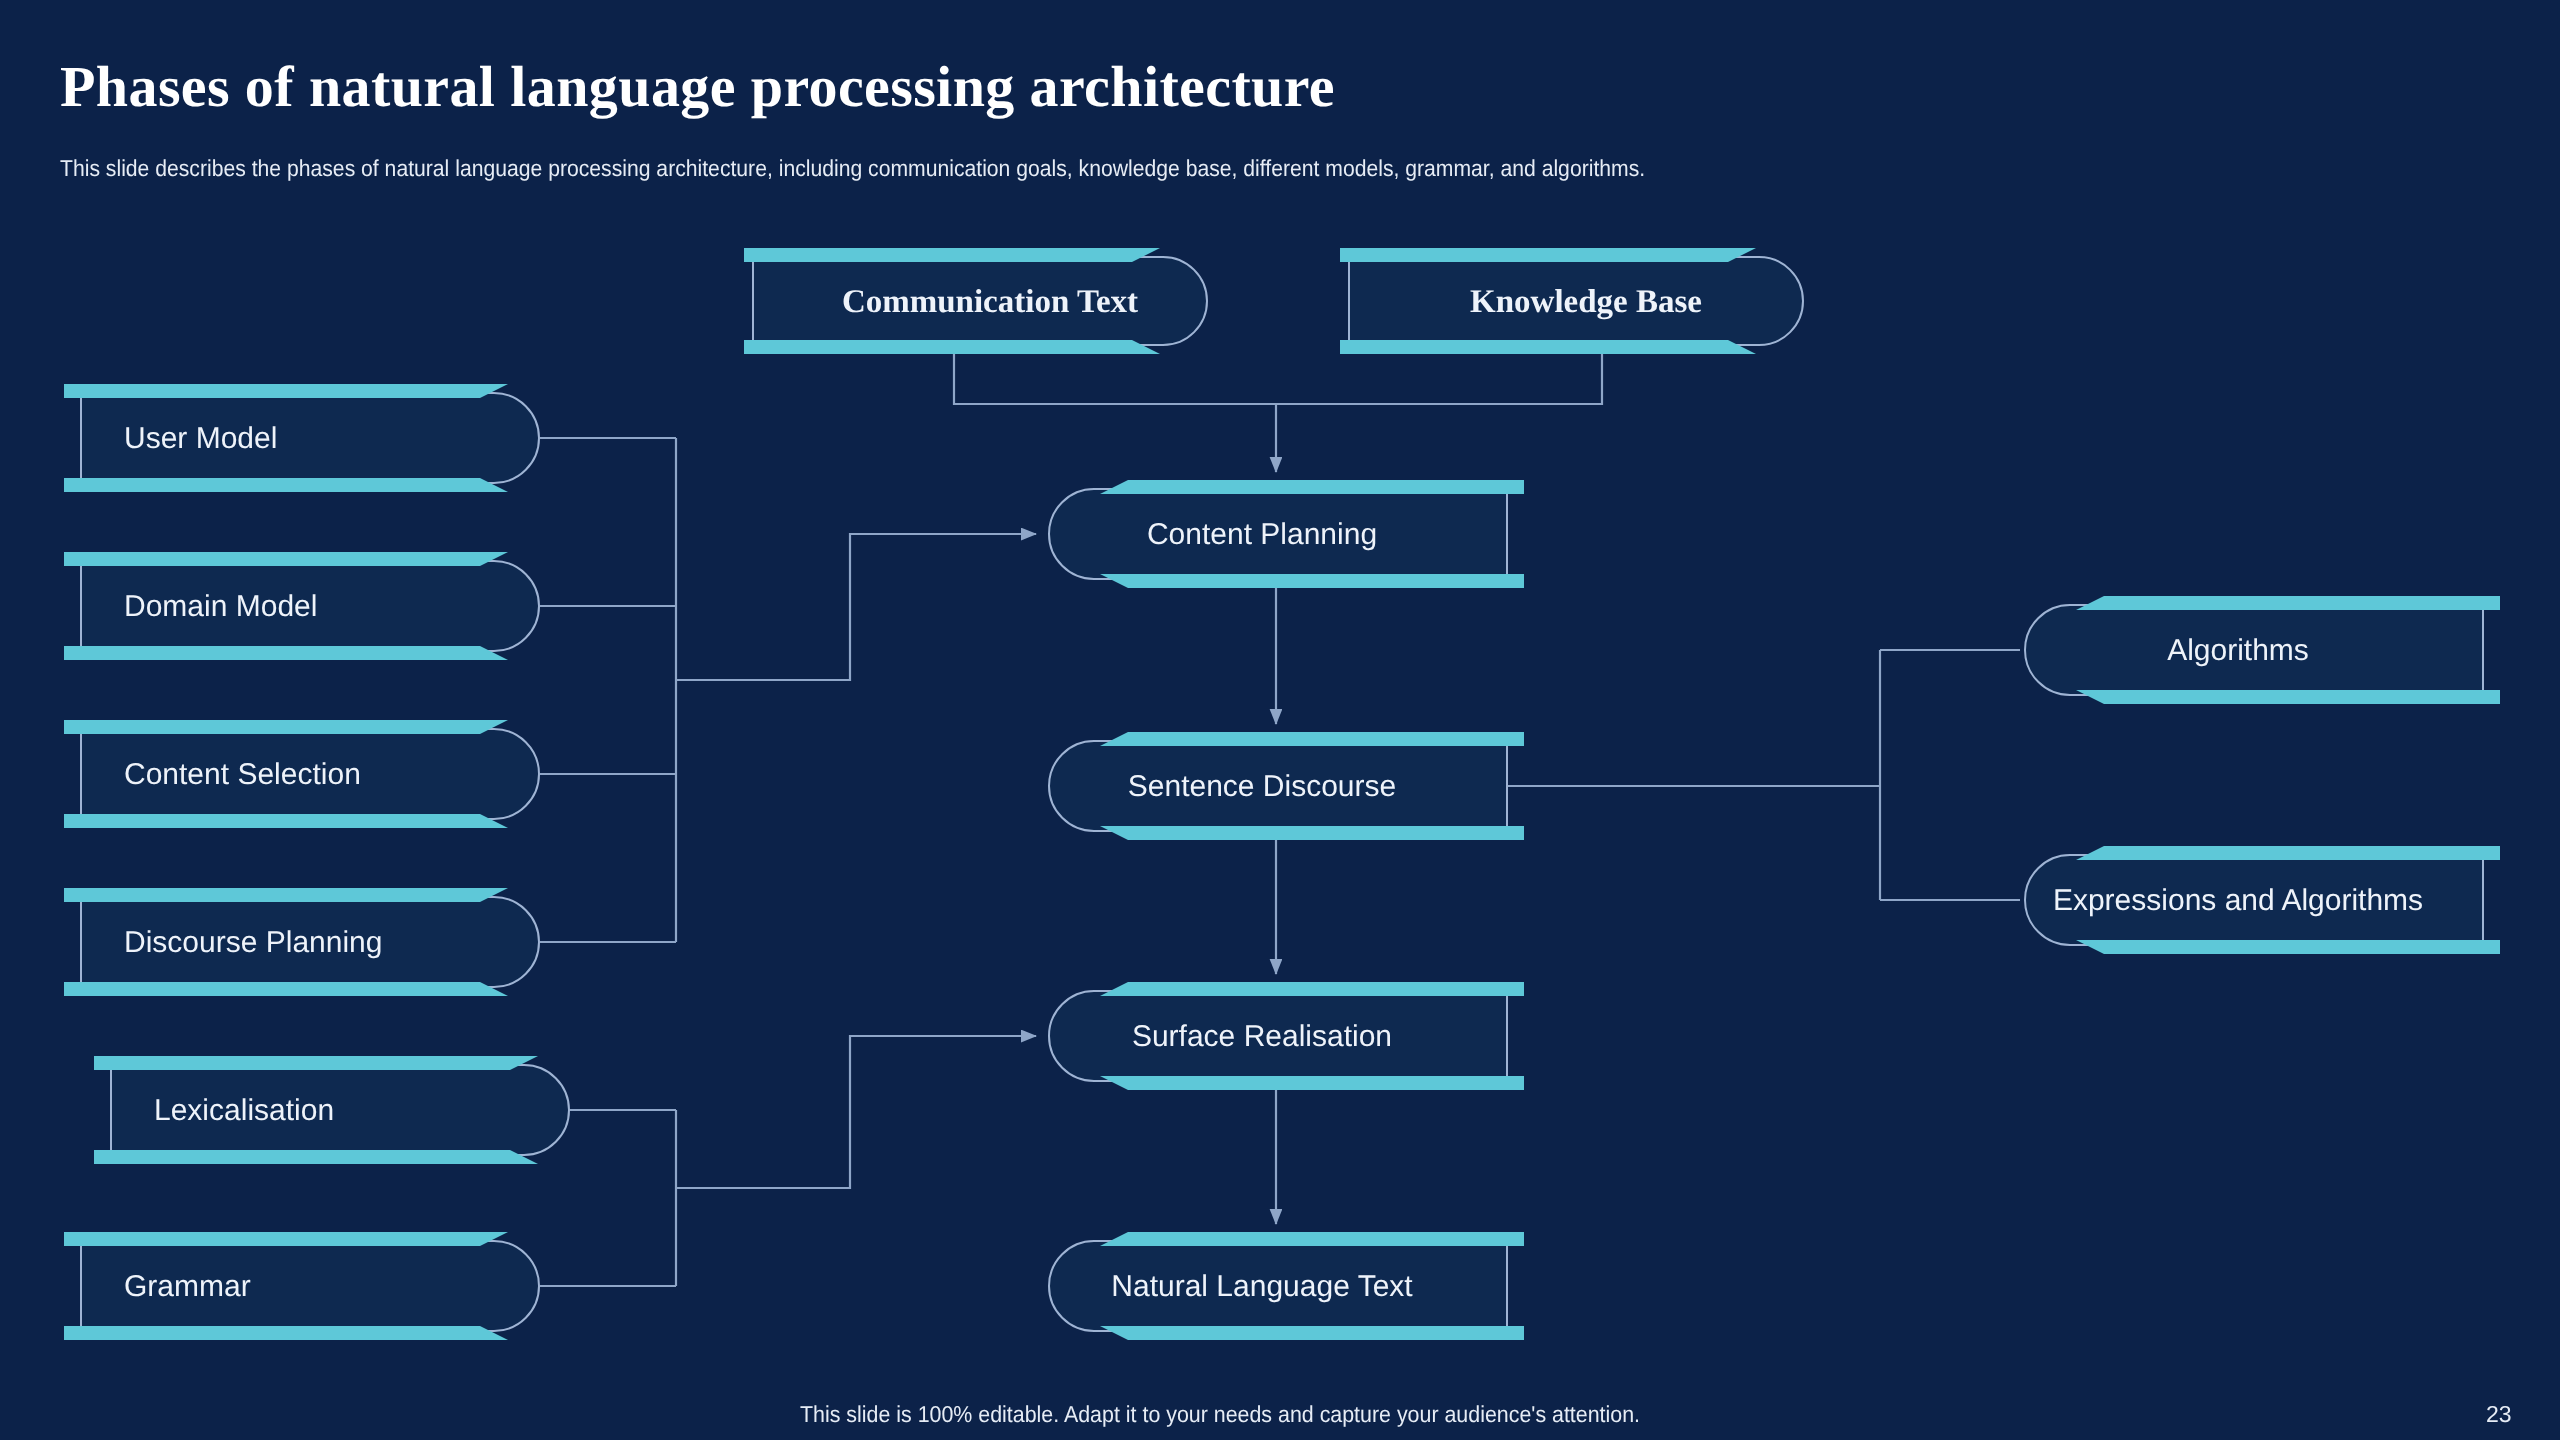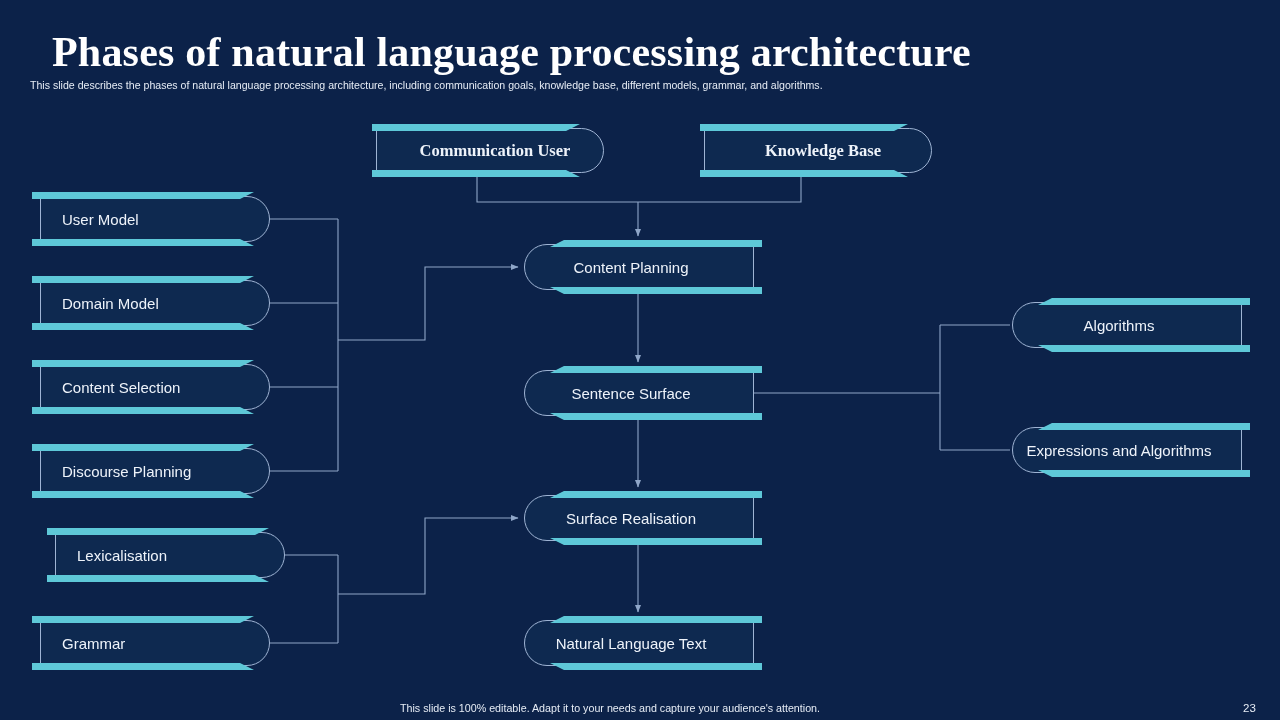--- a/index.html
+++ b/index.html
@@ -10,22 +10,22 @@
   }
   #slide{
     position:relative; width:1280px; height:720px;
     background:#0c2249;
   }
 
   
   #page-title{
     position:absolute; left:30px; top:28px;
     font-family:"Liberation Serif", serif;
-    font-weight:bold; font-size:42px; color:#ffffff;
-    letter-spacing:.2px; white-space:nowrap;margin-left:22px;
+    font-weight:bold; font-size:29px; color:#ffffff;
+    letter-spacing:.2px; white-space:nowrap;
   }
   #page-subtitle{
     position:absolute; left:30px; top:79px;
     font-size:11.5px; color:#e6ecf5; white-space:nowrap;
     transform:scaleX(.92); transform-origin:left center;
   }
 
   
   #footer-note{
     position:absolute; left:400px; top:702px;
@@ -130,24 +130,24 @@
       <path d="M940,325 L940,450"></path>
       <path d="M940,325 L1010,325"></path>
       <path d="M940,450 L1010,450"></path>
     </g>
   </svg>
 
   <div class="node left head" style="left:376px; top:128px; width:228px; height:45px;">
     <div class="outline"></div>
     <div class="bar top"></div>
     <div class="bar bottom"></div>
-    <div class="label">Communication User</div>
-  </div>
-
-  <div class="node left head" style="left:704px; top:128px; width:228px; height:45px;">
+    <div class="label">Communication Text</div>
+  </div>
+
+  <div class="node left head" style="left:674px; top:128px; width:228px; height:45px;">
     <div class="outline"></div>
     <div class="bar top"></div>
     <div class="bar bottom"></div>
     <div class="label">Knowledge Base</div>
   </div>
 
   <div class="node left" style="left:40px; top:196px; width:230px; height:46px;">
     <div class="outline"></div>
     <div class="bar top"></div>
     <div class="bar bottom"></div>
@@ -193,21 +193,21 @@
     <div class="outline"></div>
     <div class="bar top"></div>
     <div class="bar bottom"></div>
     <div class="label">Content Planning</div>
   </div>
 
   <div class="node right" style="left:524px; top:370px; width:230px; height:46px;">
     <div class="outline"></div>
     <div class="bar top"></div>
     <div class="bar bottom"></div>
-    <div class="label">Sentence Surface</div>
+    <div class="label">Sentence Discourse</div>
   </div>
 
   <div class="node right" style="left:524px; top:495px; width:230px; height:46px;">
     <div class="outline"></div>
     <div class="bar top"></div>
     <div class="bar bottom"></div>
     <div class="label">Surface Realisation</div>
   </div>
 
   <div class="node right" style="left:524px; top:620px; width:230px; height:46px;">

